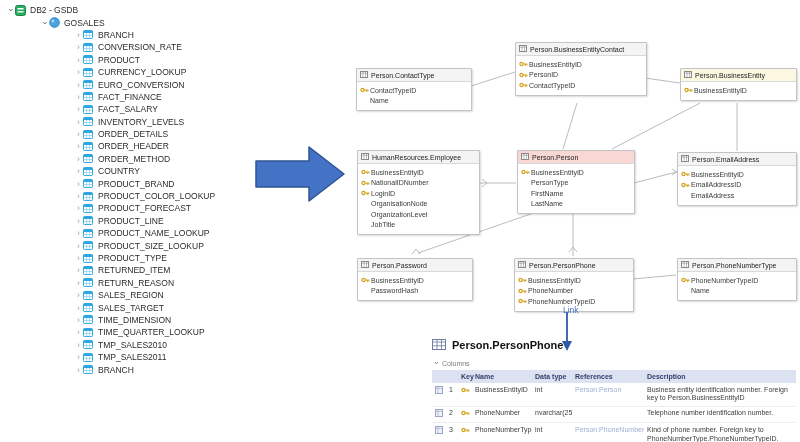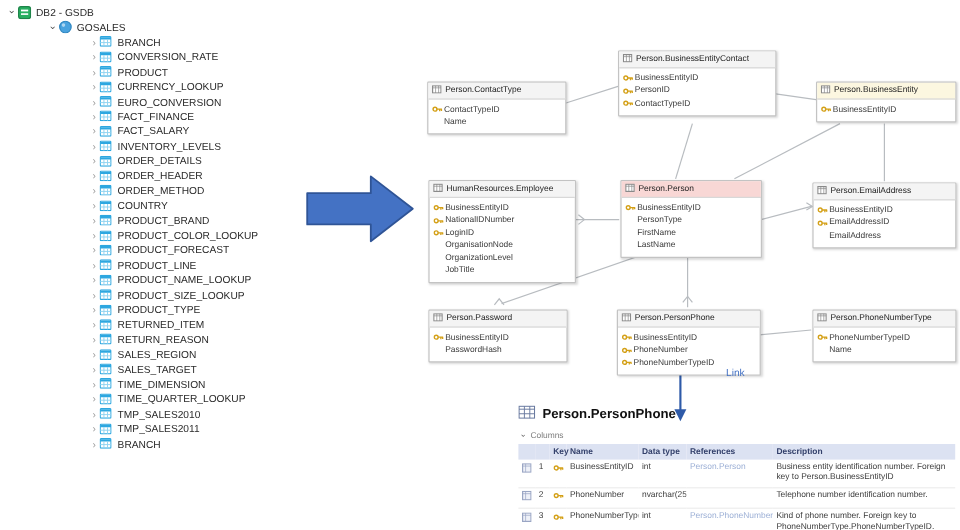--- a/index.html
+++ b/index.html
@@ -24,21 +24,21 @@
     box-shadow:1px 1px 2px rgba(0,0,0,.15);pointer-events:auto;
   }
   .entity-header{
     display:flex;align-items:center;gap:3px;background:#f4f4f4;
     border-bottom:1px solid #d8d8d8;padding:2px 3px;font-size:7px;color:#222;
   }
   .entity-body{padding:3px 3px 4px 3px;}
   .entity-field{display:flex;align-items:center;height:10.5px;font-size:7px;color:#3a3a3a;white-space:nowrap;}
   .entity-field .fkey{width:10px;min-width:10px;display:inline-flex;align-items:center;}
   
-  .link-label{position:absolute;left:605px;top:305px;font-size:8.5px;color:#4472C4;z-index:3;}
+  .link-label{position:absolute;left:563px;top:305px;font-size:8.5px;color:#4472C4;z-index:3;}
   
   .detail{position:absolute;left:432px;top:336px;width:364px;z-index:3;}
   .detail-title-row{display:flex;align-items:center;gap:6px;}
   .detail-title{font-size:11px;font-weight:bold;color:#101010;}
   .columns-row{display:flex;align-items:center;gap:3px;margin:5px 0 3px 0;font-size:7px;color:#7d7d7d;}
   .columns-row .chev{font-size:7px;width:7px;min-width:7px;}
   table.cols{border-collapse:collapse;width:100%;font-size:7px;table-layout:fixed;}
   table.cols th{
     background:#dce2f2;color:#33406b;font-weight:bold;text-align:left;
     padding:3px 3px;font-size:7px;

